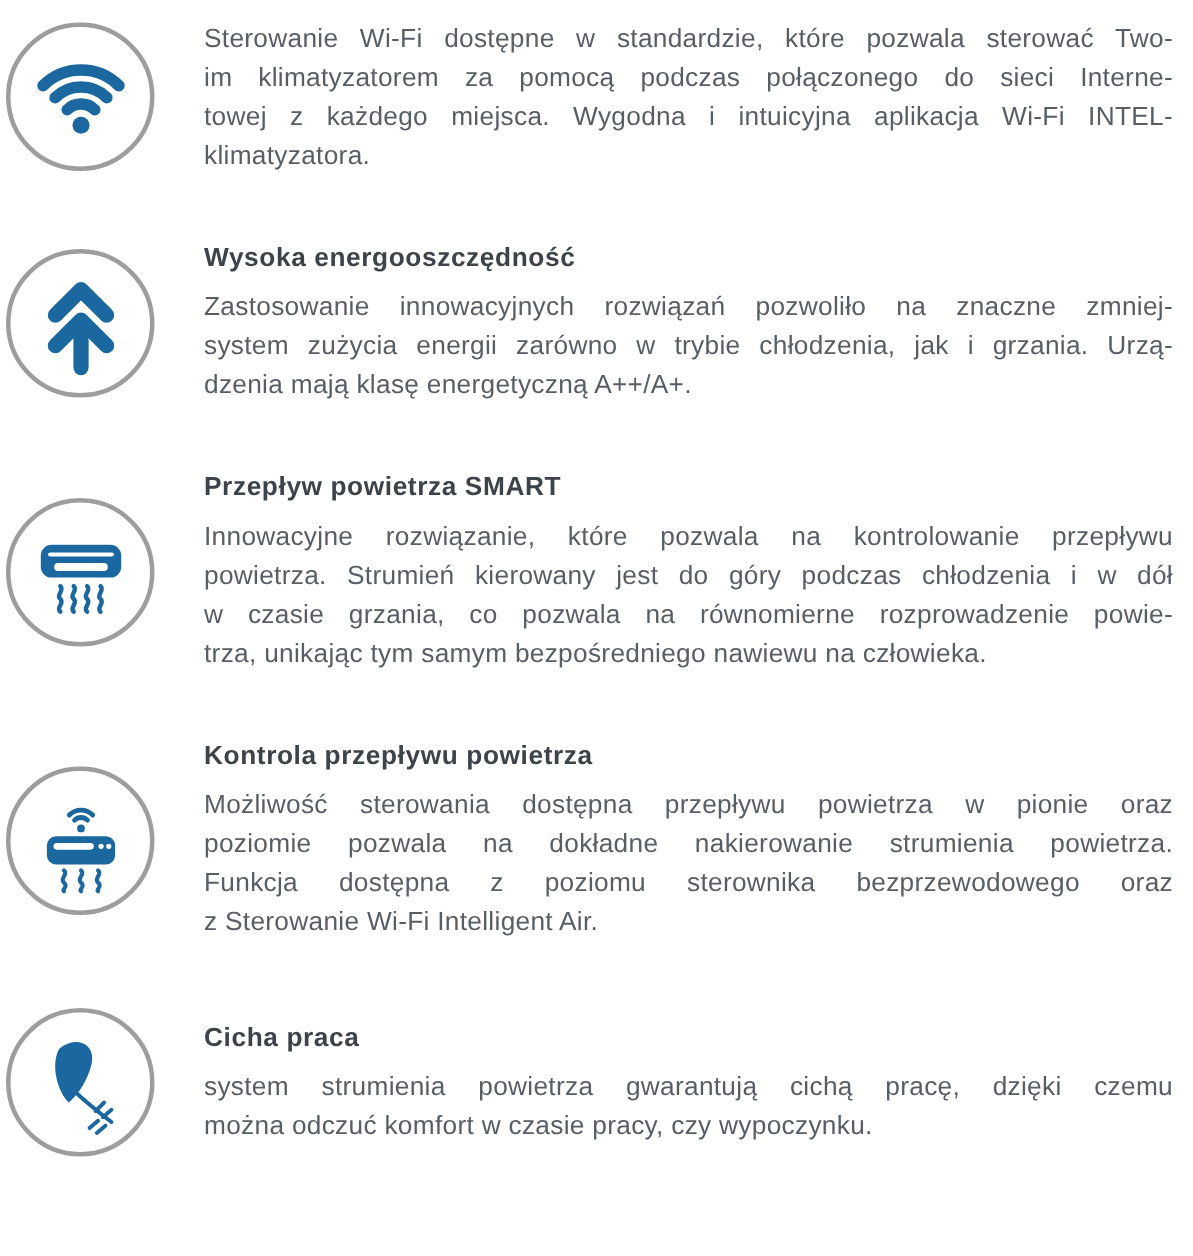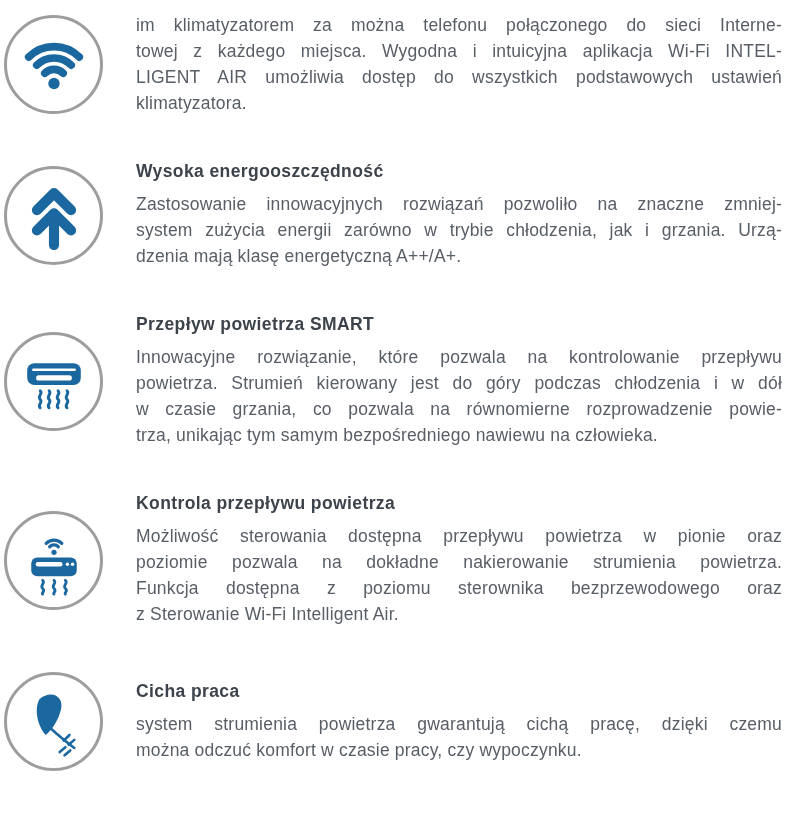--- a/index.html
+++ b/index.html
@@ -43,23 +43,23 @@
       <svg viewBox="0 0 96 96" width="78" height="78" aria-hidden="true">
         <g fill="none" stroke="currentColor" stroke-width="9.5" stroke-linecap="round">
           <path d="M16.9 39.5 A44 44 0 0 1 79.1 39.5"></path>
           <path d="M26.8 49.4 A30 30 0 0 1 69.2 49.4"></path>
           <path d="M36.7 59.3 A16 16 0 0 1 59.3 59.3"></path>
         </g>
         <circle cx="48" cy="72" r="7" fill="currentColor"></circle>
       </svg>
     </div>
     <div class="content">
-      <div class="text-line just">im klimatyzatorem za można telefonu połączonego do sieci Interne-</div>
+      <div class="text-line just">Sterowanie Wi-Fi dostępne w standardzie, które pozwala sterować Two-</div>
+      <div class="text-line just">im klimatyzatorem za pomocą podczas połączonego do sieci Interne-</div>
       <div class="text-line just">towej z każdego miejsca. Wygodna i intuicyjna aplikacja Wi-Fi INTEL-</div>
-      <div class="text-line just">LIGENT AIR umożliwia dostęp do wszystkich podstawowych ustawień</div>
       <div class="text-line">klimatyzatora.</div>
     </div>
   </section>
 
   <section class="feature">
     <div class="icon-circle">
       <svg viewBox="0 0 96 96" width="78" height="78" aria-hidden="true">
         <g fill="none" stroke="currentColor" stroke-width="12.5" stroke-linecap="round" stroke-linejoin="round">
           <path d="M27 42 L48 21 L69 42"></path>
           <path d="M27 67 L48 46 L69 67"></path>

